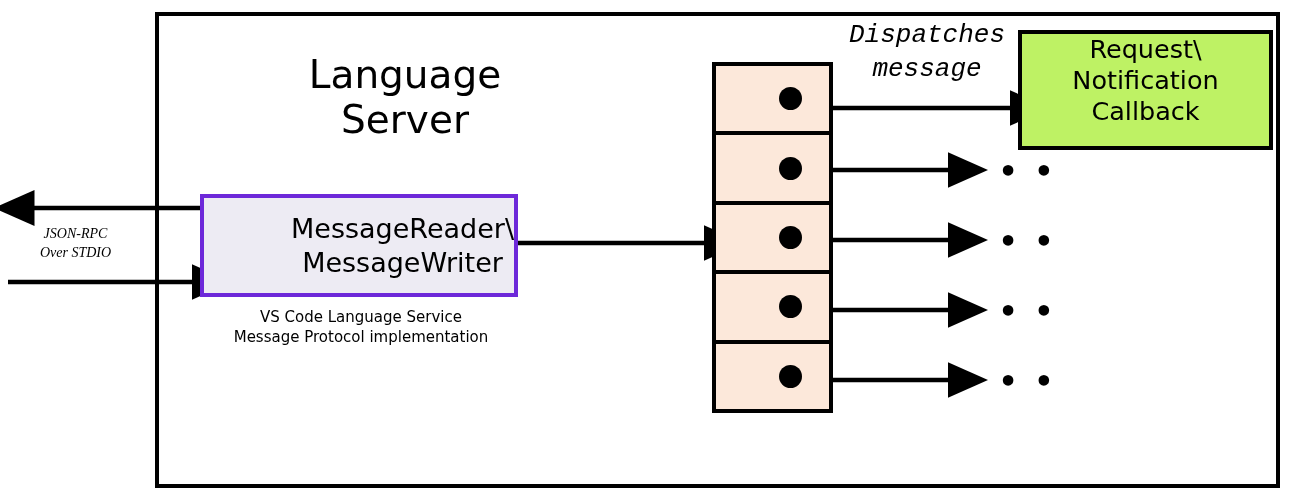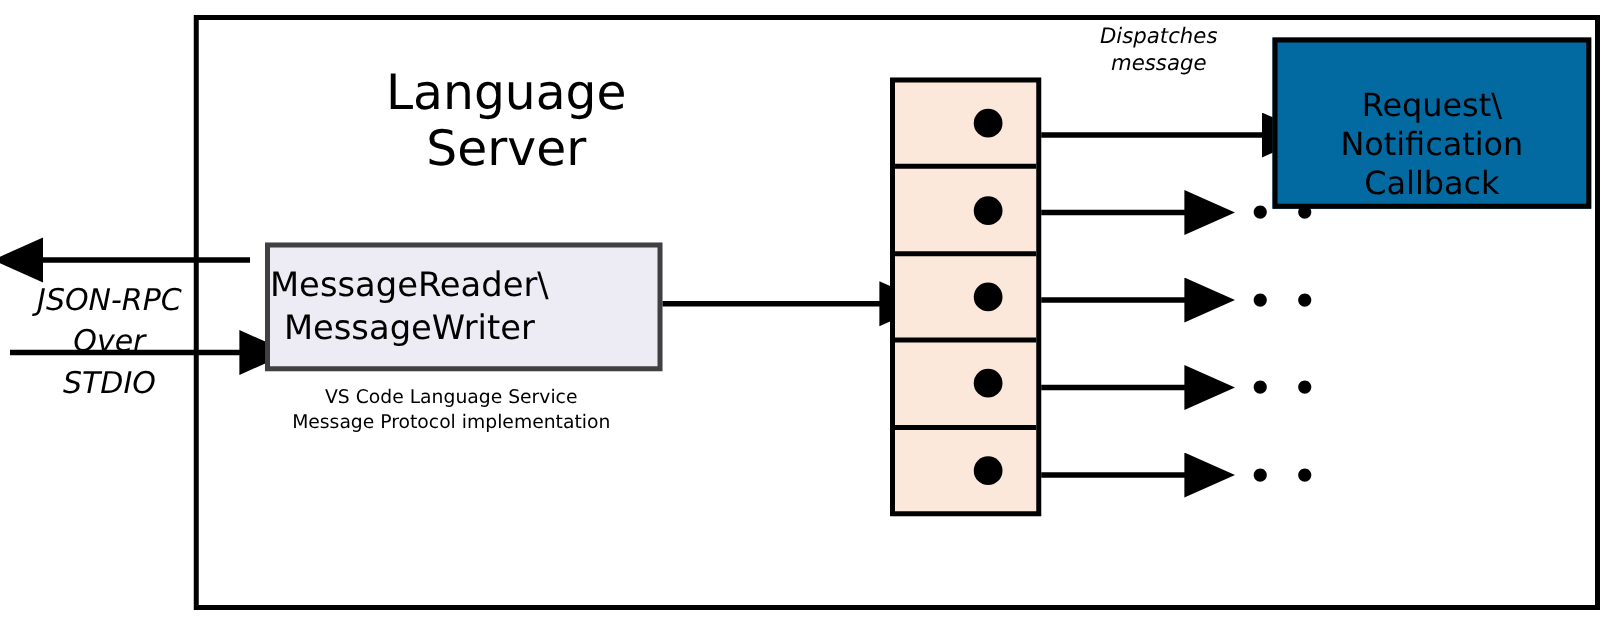--- a/index.html
+++ b/index.html
@@ -58,49 +58,49 @@
   }
 
   
   .msg-box {
     position: absolute;
     left: 200px;
     top: 194px;
     width: 318px;
     height: 103px;
     background: #EDEBF3;
-    border: 4px solid #404040;
+    border: 4px solid #6d28d9;
     box-sizing: border-box;
     display: flex;
     align-items: center;
-    justify-content: flex-start;
-    margin-left: 12px;
+    justify-content: flex-end;
   }
   .msg-box-text {
     font-size: 27px;
     text-align: center;
     line-height: 1.24;
     white-space: pre-line;
   }
   #msg-caption {
     left: 196px;
     top: 307px;
     width: 330px;
     font-size: 15px;
     line-height: 1.35;
   }
 
   
   #jsonrpc-label {
-    left: 20px;
+    left: 8px;
     top: 224px;
     width: 135px;
-    font-size: 24px;
+    font-size: 14px;
     font-style: italic;
     line-height: 1.38;
+    font-family: Liberation Serif, serif;
   }
 
   
   #lookup-label {
     left: 520px;
     top: 156px;
     width: 188px;
     font-size: 19.5px;
     font-style: italic;
     line-height: 1.32;
@@ -144,37 +144,38 @@
     width: 290px;
     font-size: 19.5px;
     line-height: 1.35;
   }
 
   
   #dispatches-label {
     left: 832px;
     top: 18px;
     width: 190px;
-    font-size: 17px;
+    font-size: 26px;
     font-style: italic;
     line-height: 1.32;
+    font-family: Liberation Mono, monospace;
   }
 
   
   .callback-box {
     position: absolute;
     left: 1018px;
     top: 30px;
     width: 255px;
-    height: 137px;
-    background: #0369a1;
+    height: 120px;
+    background: #bef264;
     border: 4px solid #000000;
     box-sizing: border-box;
     display: flex;
-    align-items: flex-end;
+    align-items: flex-start;
     justify-content: center;
   }
   .callback-box-text {
     font-size: 25.5px;
     text-align: center;
     line-height: 1.22;
     white-space: pre-line;
   }
   #callback-caption {
     left: 1008px;

